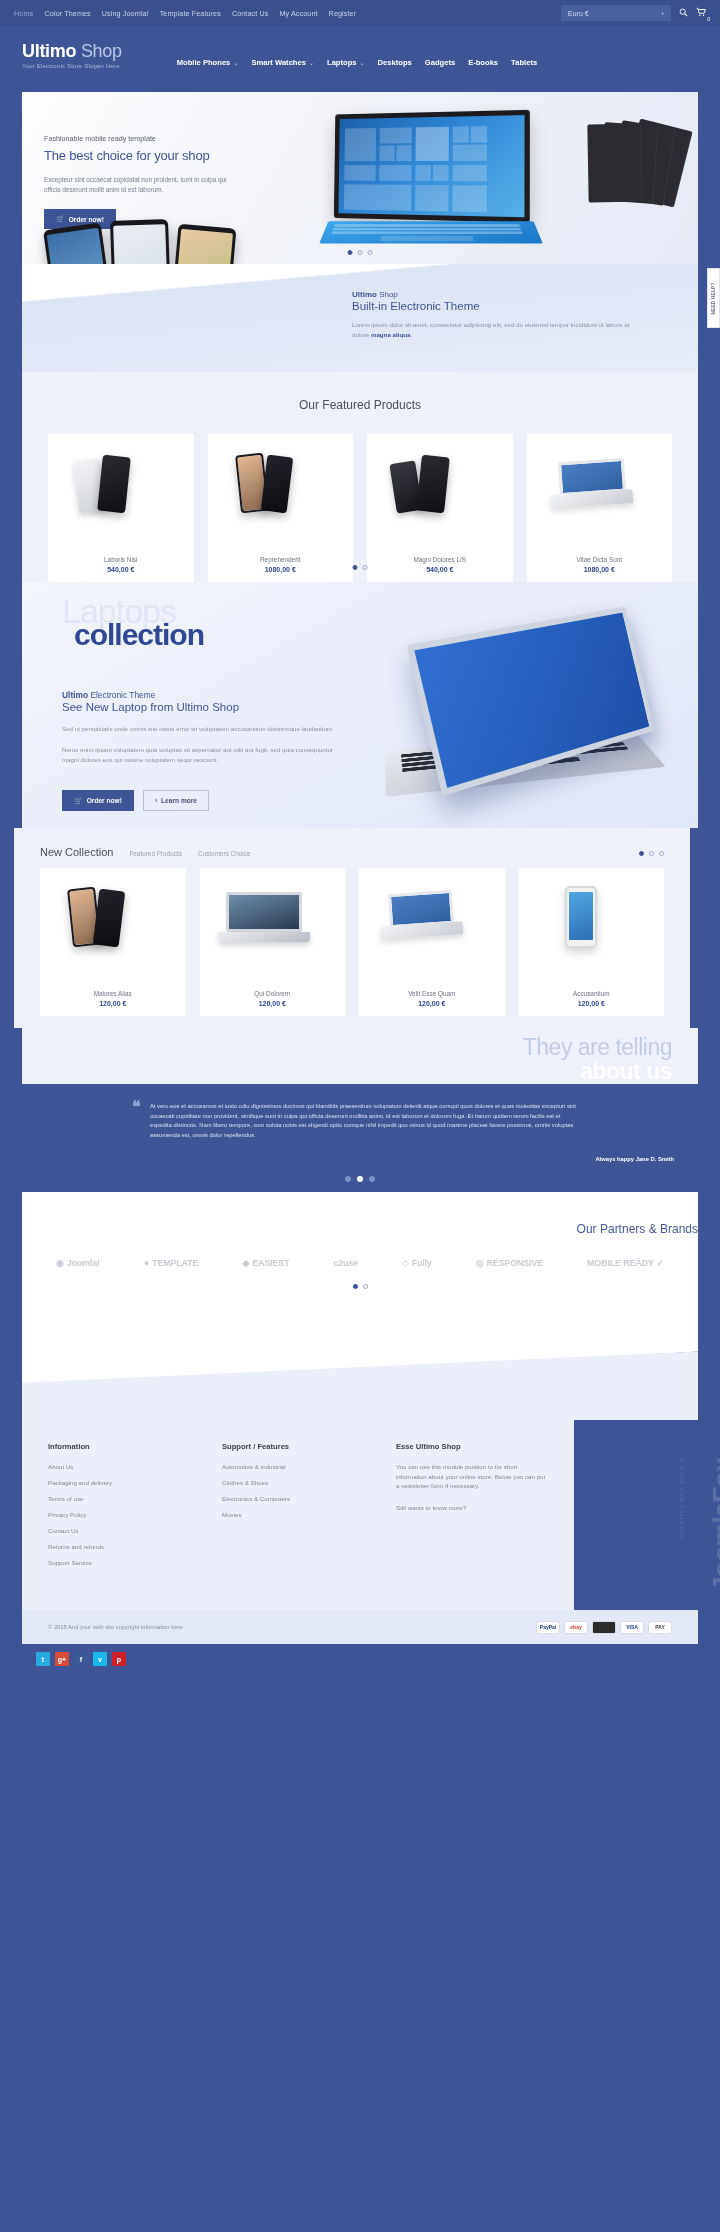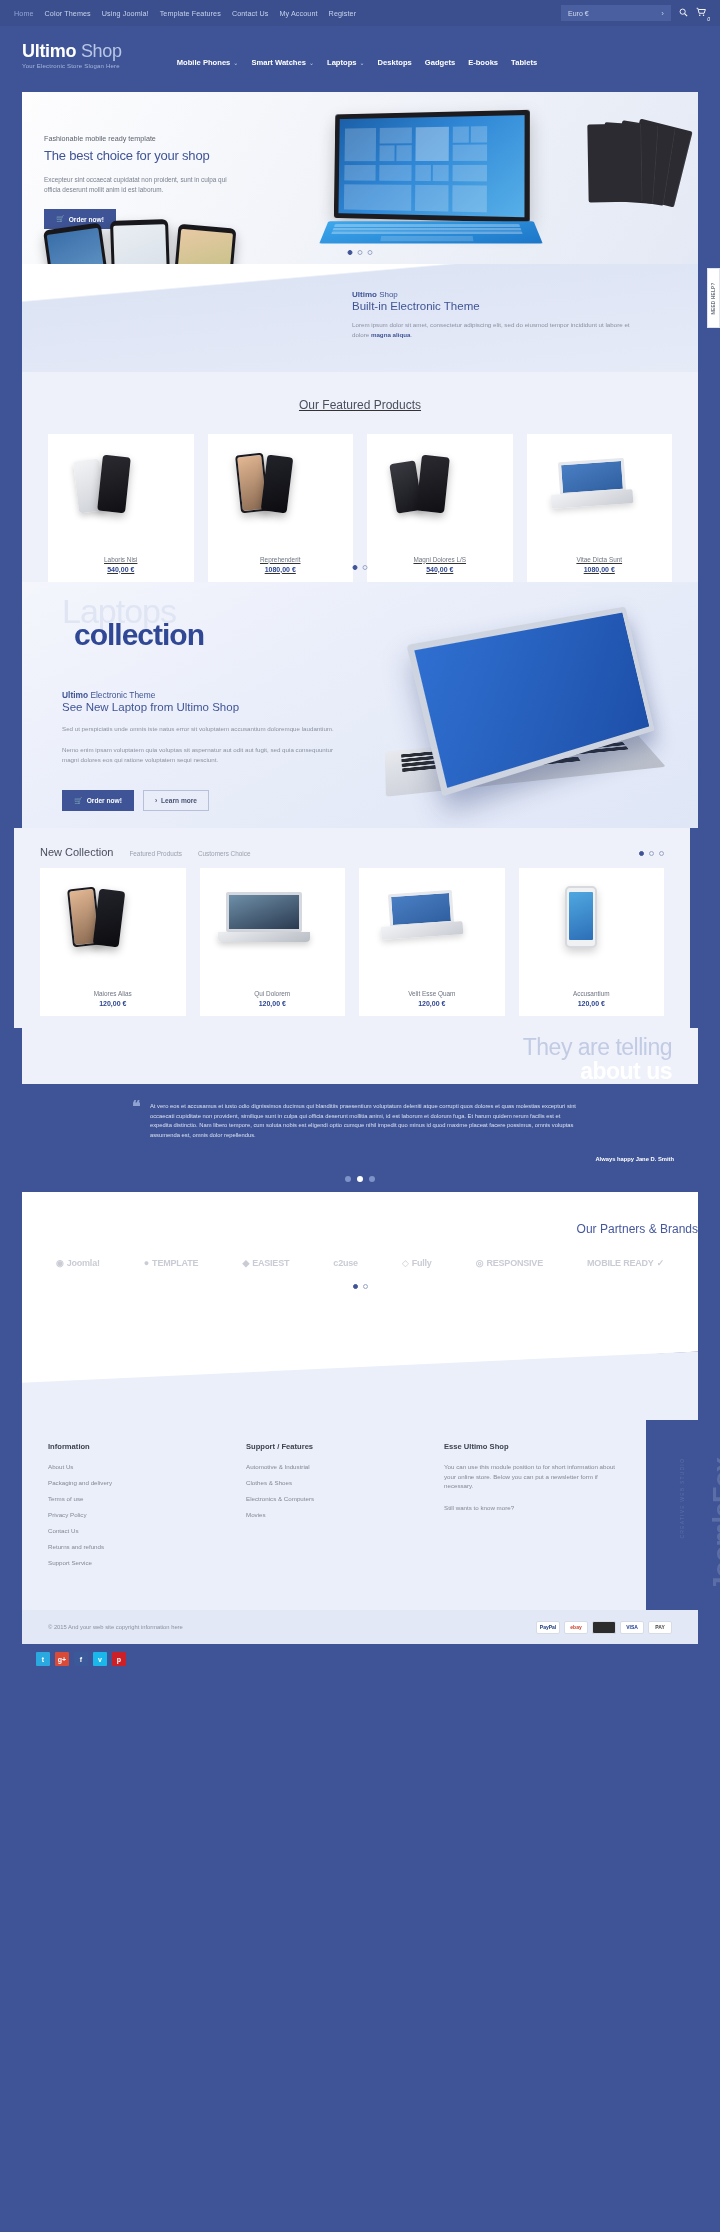--- a/index.html
+++ b/index.html
@@ -68,21 +68,21 @@
   .builtin{position:absolute;left:22px;top:264px;width:676px;height:108px;
            background:linear-gradient(175deg,#ffffff 0%,#ffffff 22%,#dde4f4 23%,#e6ebf8 100%);overflow:hidden;}
   .builtin-txt{position:absolute;left:330px;top:26px;width:300px;}
   .bi-sup{font-size:8px;color:#3f5496;}
   .bi-sup b{font-weight:700;}
   .bi-title{font-size:11.5px;color:#3f5496;margin-top:1px;}
   .bi-p{font-size:6.2px;color:#8b91a0;line-height:9.5px;margin-top:8px;width:290px;}
   .bi-p b{color:#3f5496;}
 
   
-  .featured{position:absolute;left:22px;top:372px;width:676px;height:210px;background:#eef1fa;text-decoration:underline;}
+  .featured{position:absolute;left:22px;top:372px;width:676px;height:210px;background:#eef1fa;}
   .sec-title{text-align:center;font-size:12px;color:#4a4f5c;font-weight:400;padding-top:26px;}
   .prodrow{display:flex;gap:14px;padding:22px 26px 0;}
   .card{flex:1;background:#fff;height:148px;display:flex;flex-direction:column;}
   .card .imgbox{flex:1;display:flex;align-items:center;justify-content:center;padding:10px;}
   .card .meta{height:36px;display:flex;flex-direction:column;align-items:center;justify-content:center;gap:3px;}
   .pname{font-size:6.4px;color:#6e7480;}
   .pprice{font-size:7px;color:#2c4590;font-weight:700;}
 
   
   .mini{position:relative;width:100%;height:100%;}
@@ -135,21 +135,21 @@
   .brand{font-size:9px;color:#c9ccd4;font-weight:700;display:flex;align-items:center;gap:3px;letter-spacing:-.2px;}
   .brand .g{font-weight:400;}
   .pdots{display:flex;gap:5px;justify-content:center;margin-top:16px;}
 
   
   .fwrap{position:absolute;left:0;top:1322px;width:720px;height:910px;background:#3f5496;overflow:hidden;}
   .fslant{position:absolute;left:22px;top:0;width:676px;height:70px;background:#fff;
           clip-path:polygon(0 0,100% 0,100% 42%,0 100%);}
   .fslant2{position:absolute;left:22px;top:0;width:676px;height:98px;background:#eaeff9;
            clip-path:polygon(0 62%,100% 30%,100% 100%,0 100%);}
-  .fcols{position:absolute;left:22px;top:98px;width:624px;min-height:190px;background:#eaeff9;
+  .fcols{position:absolute;left:22px;top:98px;width:552px;min-height:190px;background:#eaeff9;
          display:flex;padding:22px 26px 0;gap:22px;}
   .fcol{flex:1;}
   .fh{font-size:7.6px;color:#3d4350;font-weight:700;margin-bottom:11px;}
   .fli{font-size:6.2px;color:#828896;margin-bottom:7px;line-height:9px;}
   .fsub{font-size:6.2px;color:#828896;line-height:9.6px;}
   .fbig{position:absolute;right:8px;top:136px;width:120px;height:150px;pointer-events:none;}
   .fbig .jt{position:absolute;right:4px;top:0;font-size:27px;color:#5c6ea8;font-weight:700;
             transform:rotate(-90deg);transform-origin:100% 0;white-space:nowrap;letter-spacing:-1px;}
   .fbig .jsub{position:absolute;right:34px;top:0;font-size:5px;color:#5c6ea8;letter-spacing:1.2px;
             transform:rotate(-90deg);transform-origin:100% 0;white-space:nowrap;}

